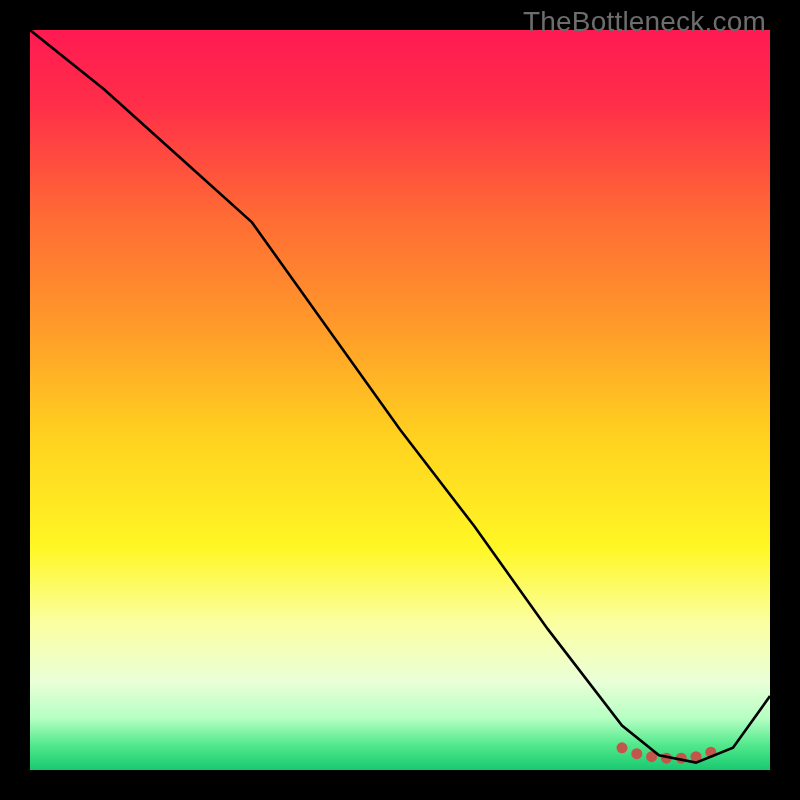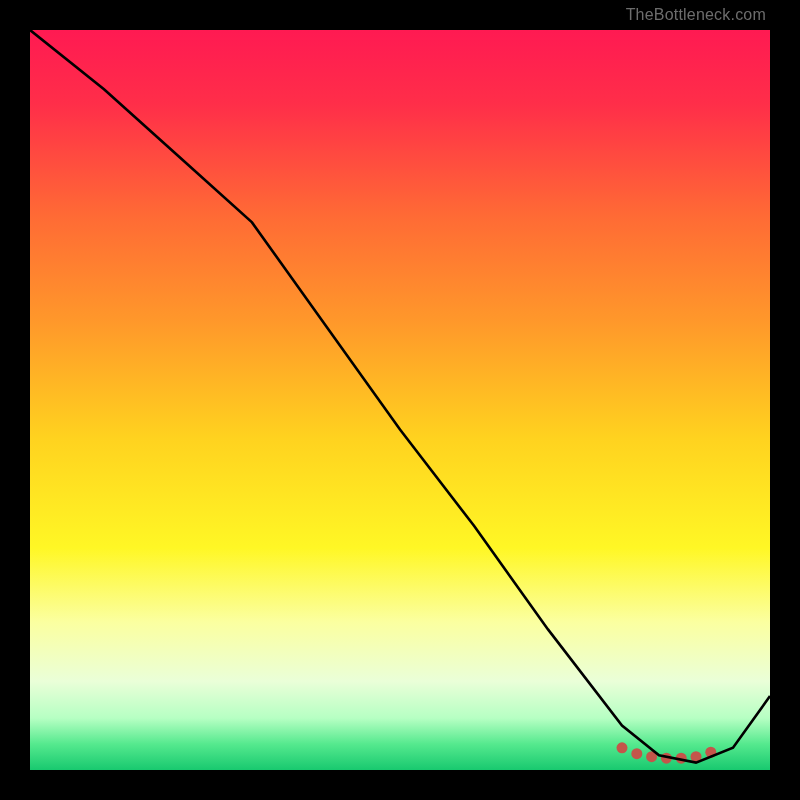--- a/index.html
+++ b/index.html
@@ -17,21 +17,21 @@
     top: 30px;
     width: 740px;
     height: 740px;
     background: #000;
   }
   .watermark {
     position: absolute;
     top: 6px;
     right: 34px;
     color: #6d6d6d;
-    font-size: 16px;
+    font-size: 28px;
     font-weight: 500;
     letter-spacing: 0.2px;
     z-index: 10;
   }
   svg {
     display: block;
   }
 </style>
 </head>
 <body>

